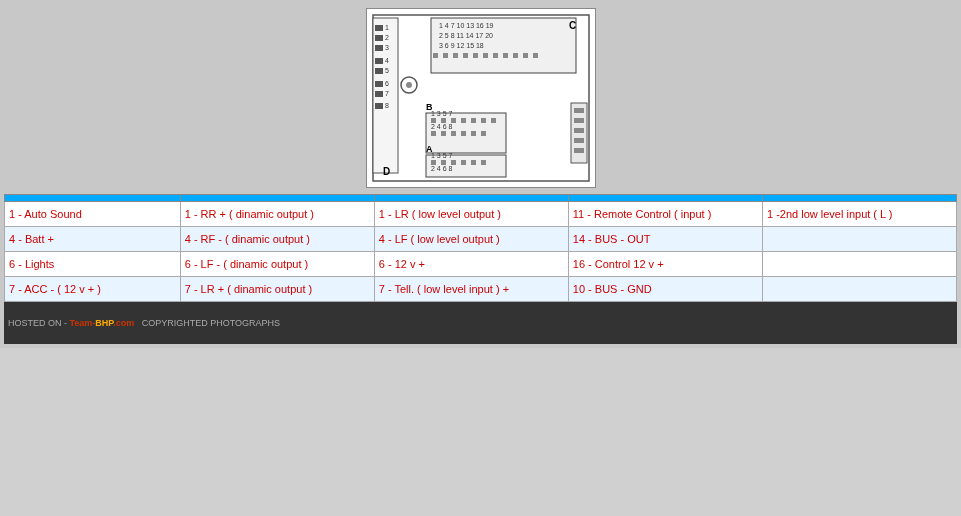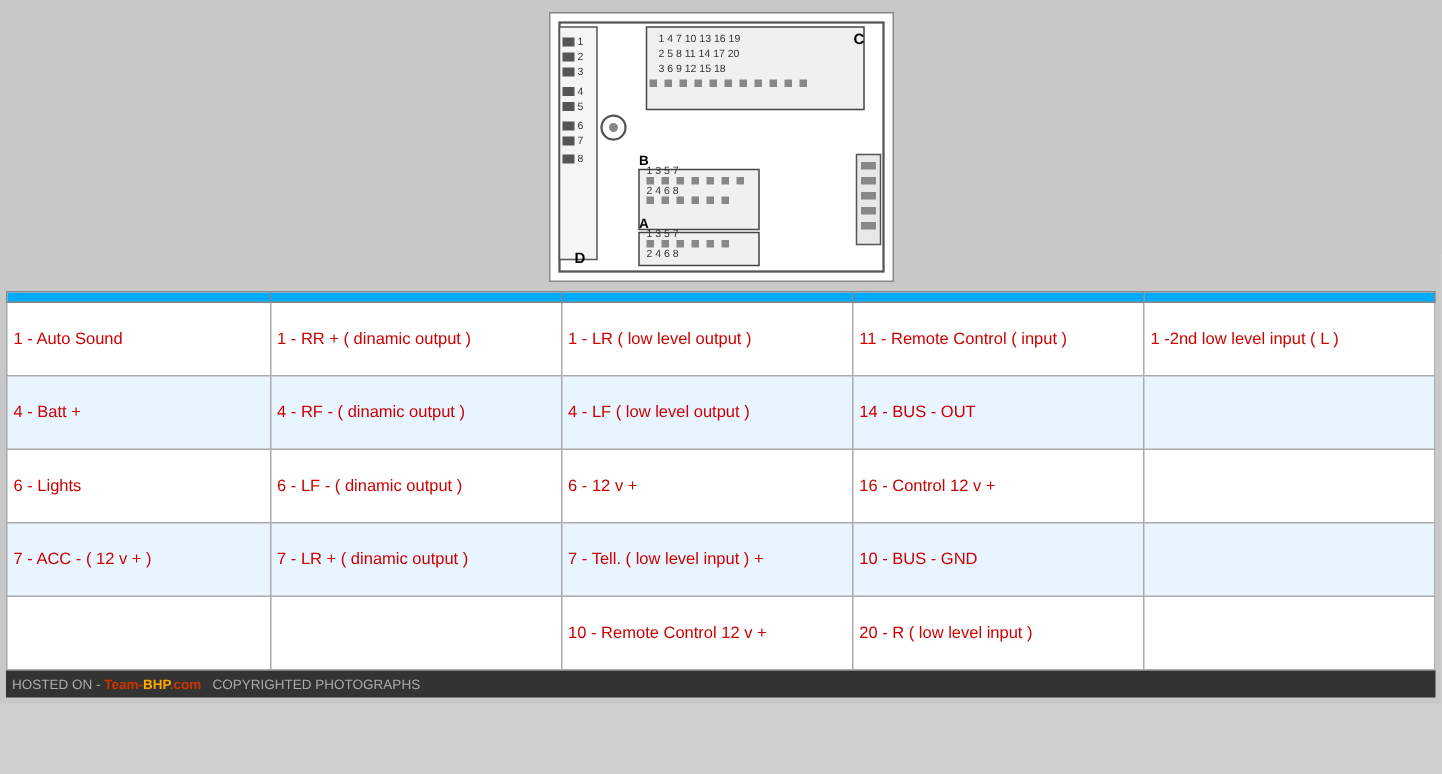--- a/index.html
+++ b/index.html
@@ -45,37 +45,37 @@
       background: #00aaff;
       color: white;
       border: 1px solid #888;
       text-align: center;
       padding: 3px 4px;
       font-weight: bold;
       font-size: 12px;
     }
     td {
       border: 1px solid #aaa;
-      padding: 18px 4px;
+      padding: 6px 4px;
       font-size: 11px;
       color: #cc0000;
       white-space: nowrap;
     }
     tr:nth-child(odd) td { background: #ffffff; }
     tr:nth-child(even) td { background: #e8f4ff; }
     .col-a { width: 177px; }
     .col-b { width: 195px; }
     .col-c1 { width: 195px; }
     .col-c2 { width: 195px; }
     .col-d { width: 195px; }
     .footer {
       background: #333;
       color: #aaa;
       font-size: 9px;
-      padding: 4px 4px;
+      padding: 16px 4px;
       text-align: left;
     }
     .footer-logo {
       color: #cc3300;
       font-weight: bold;
     }
     .footer-logo span {
       color: #ffaa00;
     }
   </style>
@@ -209,27 +209,20 @@
             <td>16 - Control 12 v +</td>
             <td></td>
           </tr>
           <tr>
             <td>7 - ACC - ( 12 v + )</td>
             <td>7 - LR + ( dinamic output )</td>
             <td>7 - Tell. ( low level input ) +</td>
             <td>10 - BUS - GND</td>
             <td></td>
           </tr>
-          <tr>
-            <td></td>
-            <td></td>
-            <td>10 - Remote Control 12 v +</td>
-            <td>20 - R ( low level input )</td>
-            <td></td>
-          </tr>
         </tbody>
     </table>
   </div>
 
   <div class="footer">
     <span>HOSTED ON - </span>
     <span class="footer-logo">Team-<span>BHP</span>.com</span>
     <span> &nbsp; COPYRIGHTED PHOTOGRAPHS</span>
   </div>
 

